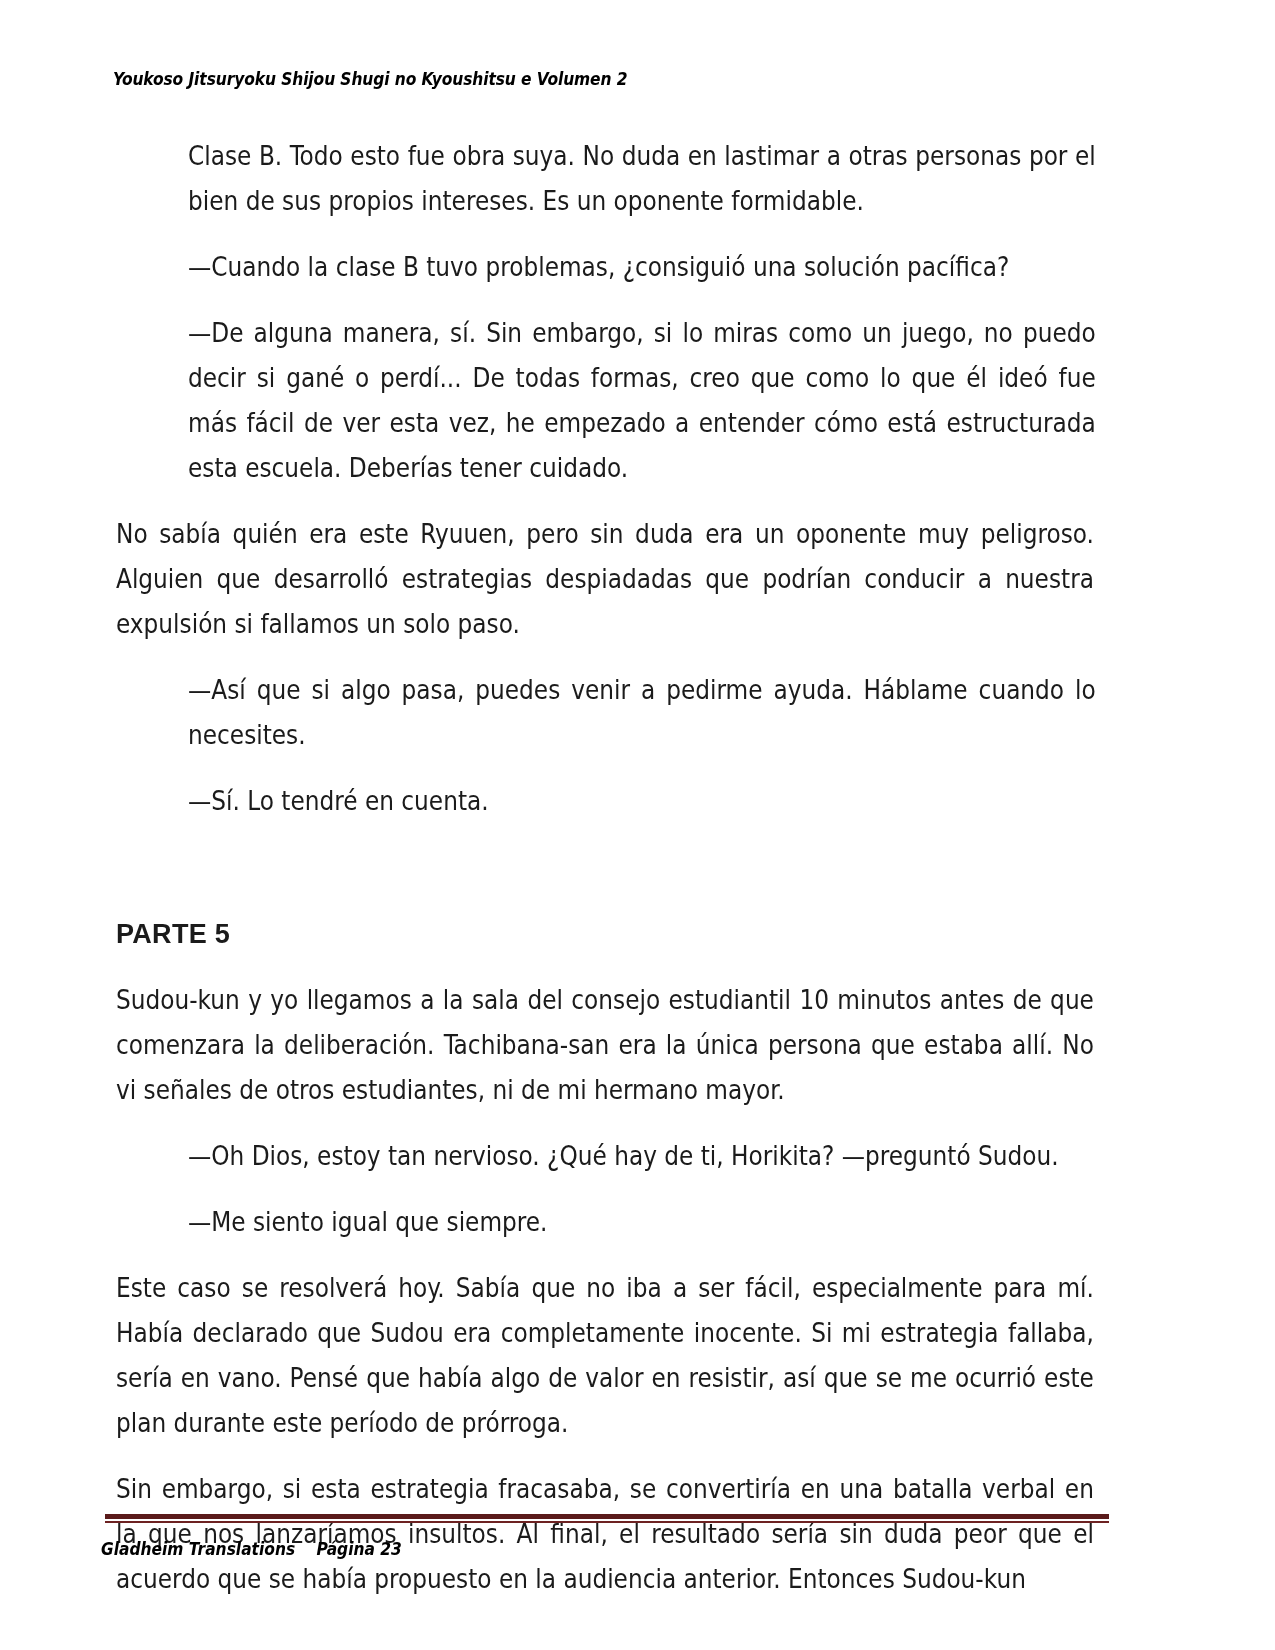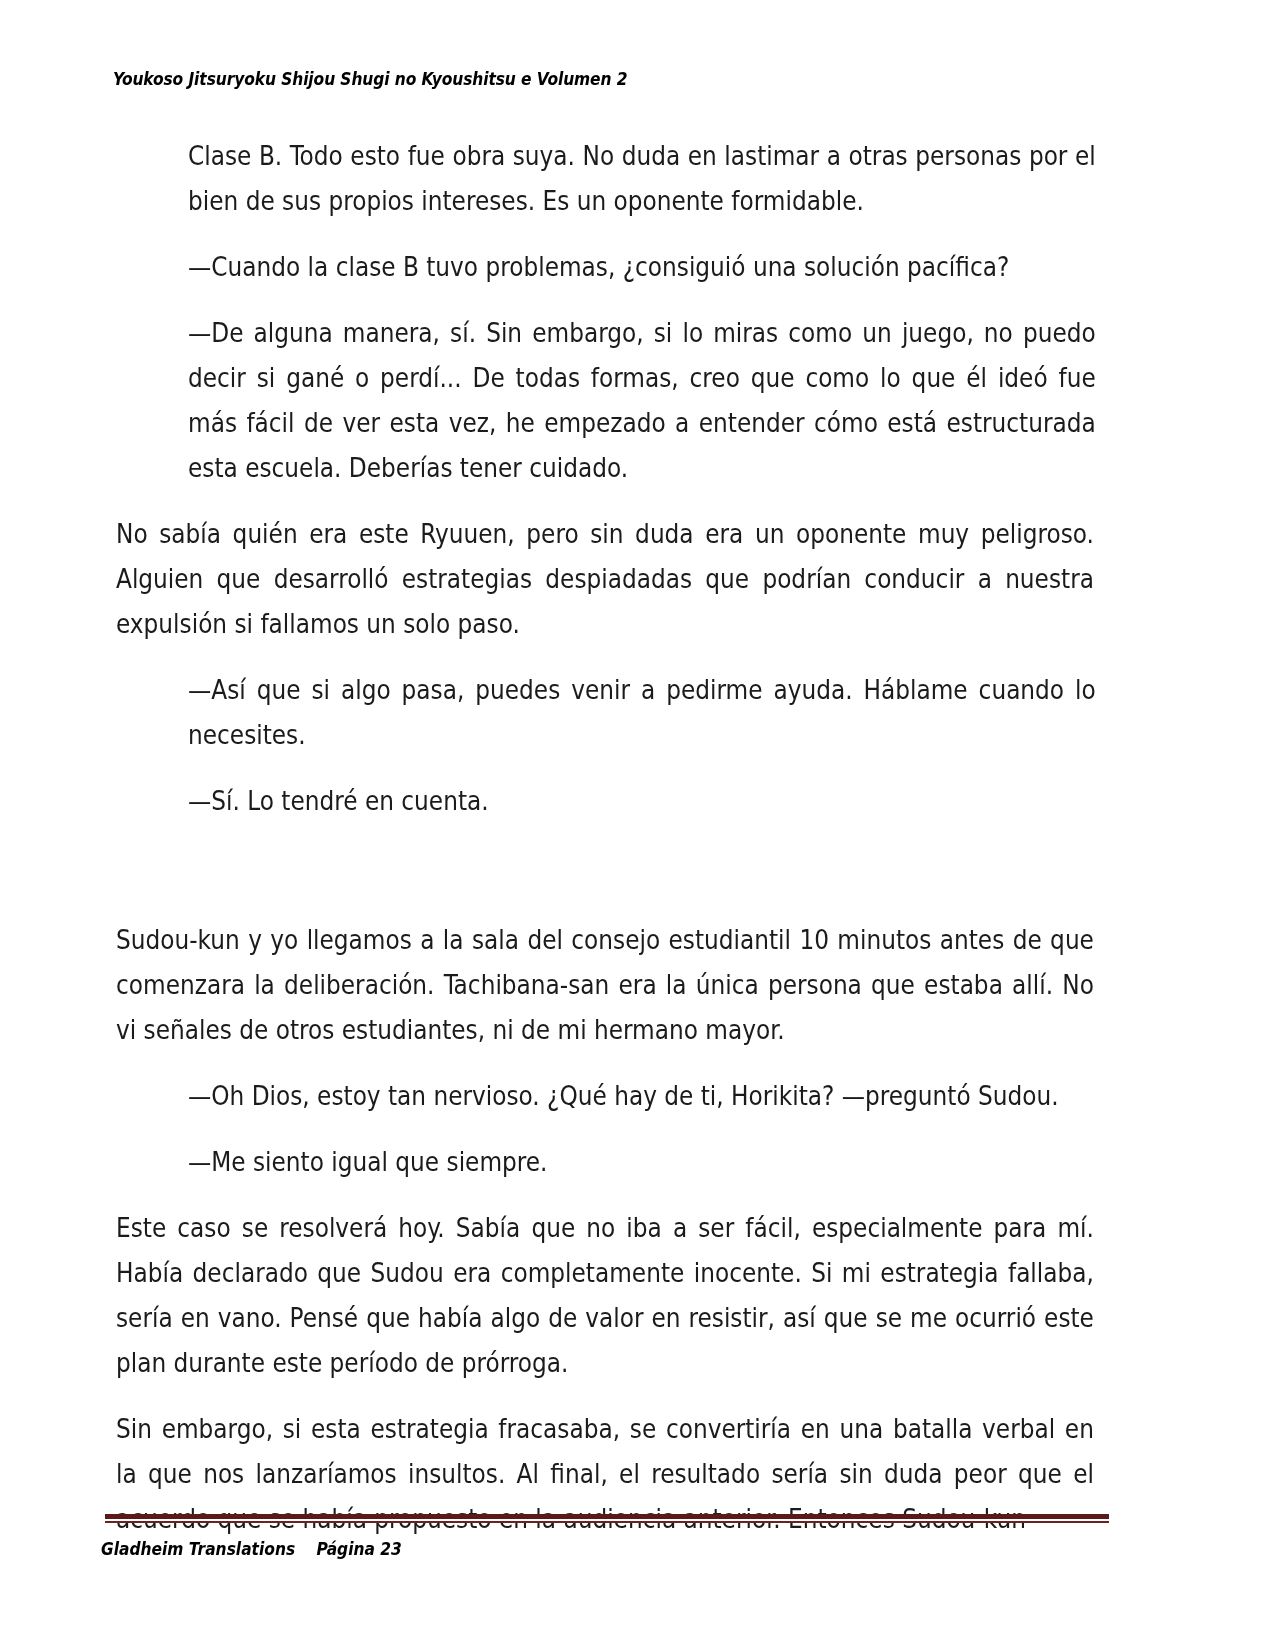--- a/index.html
+++ b/index.html
@@ -131,20 +131,21 @@
 
     <p class="para dialogue">Clase B. Todo esto fue obra suya. No duda en lastimar a otras personas por el bien de sus propios intereses. Es un oponente formidable.</p>
     <p class="para dialogue no-justify">—Cuando la clase B tuvo problemas, ¿consiguió una solución pacífica?</p>
     <p class="para dialogue">—De alguna manera, sí. Sin embargo, si lo miras como un juego, no puedo decir si gané o perdí... De todas formas, creo que como lo que él ideó fue más fácil de ver esta vez, he empezado a entender cómo está estructurada esta escuela. Deberías tener cuidado.</p>
     <p class="para narration">No sabía quién era este Ryuuen, pero sin duda era un oponente muy peligroso. Alguien que desarrolló estrategias despiadadas que podrían conducir a nuestra expulsión si fallamos un solo paso.</p>
     <p class="para dialogue">—Así que si algo pasa, puedes venir a pedirme ayuda. Háblame cuando lo necesites.</p>
     <p class="para dialogue no-justify">—Sí. Lo tendré en cuenta.</p>
 
     <div class="spacer-before-heading"></div>
 
+    <h2 class="section-heading">PARTE 5</h2>
 
     <p class="para narration">Sudou-kun y yo llegamos a la sala del consejo estudiantil 10 minutos antes de que comenzara la deliberación. Tachibana-san era la única persona que estaba allí. No vi señales de otros estudiantes, ni de mi hermano mayor.</p>
     <p class="para dialogue no-justify">—Oh Dios, estoy tan nervioso. ¿Qué hay de ti, Horikita? —preguntó Sudou.</p>
     <p class="para dialogue no-justify">—Me siento igual que siempre.</p>
     <p class="para narration">Este caso se resolverá hoy. Sabía que no iba a ser fácil, especialmente para mí. Había declarado que Sudou era completamente inocente. Si mi estrategia fallaba, sería en vano. Pensé que había algo de valor en resistir, así que se me ocurrió este plan durante este período de prórroga.</p>
     <p class="para narration">Sin embargo, si esta estrategia fracasaba, se convertiría en una batalla verbal en la que nos lanzaríamos insultos. Al final, el resultado sería sin duda peor que el acuerdo que se había propuesto en la audiencia anterior. Entonces Sudou-kun</p>
 
   </div>
 
   <div class="footer-rules">

